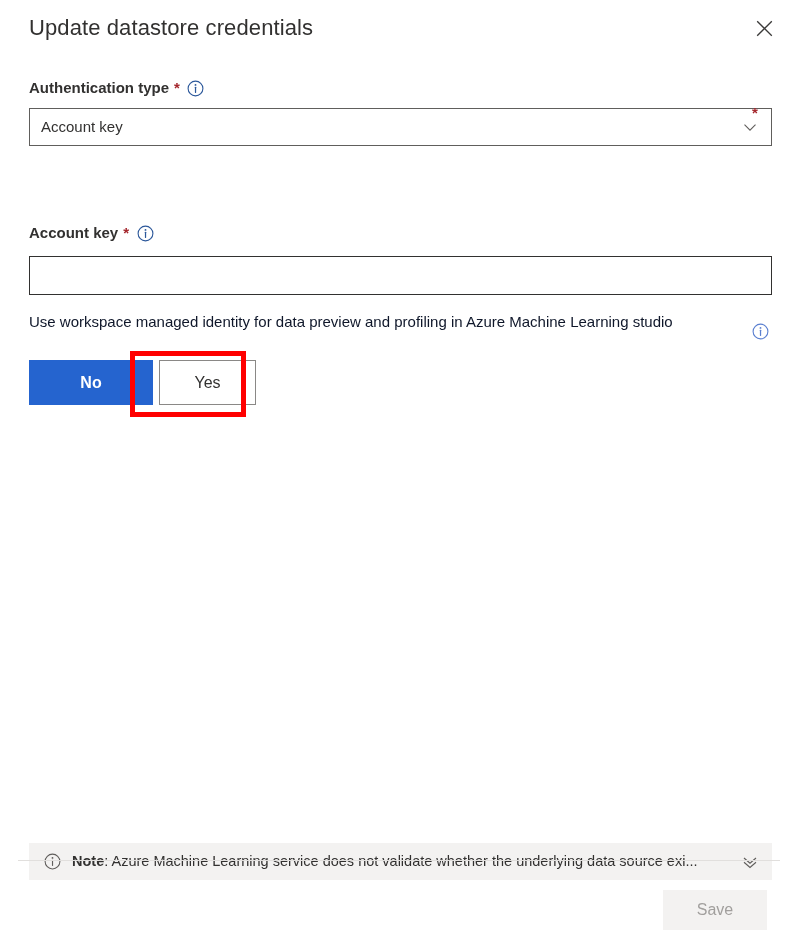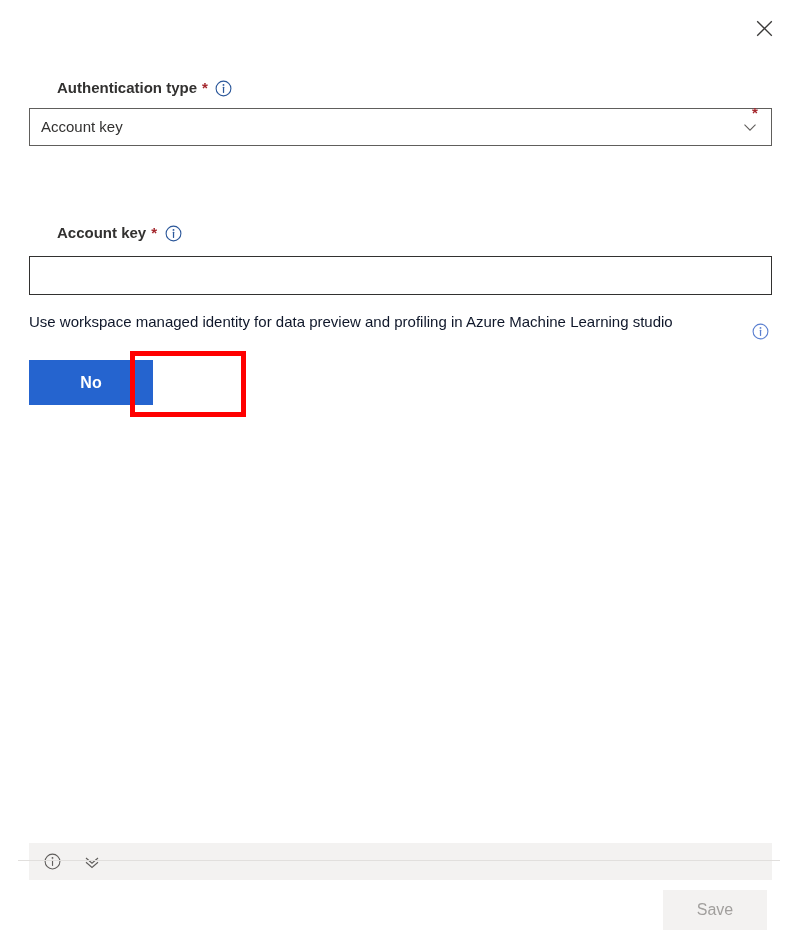--- a/index.html
+++ b/index.html
@@ -66,21 +66,20 @@
   }
 
   .field-label {
     font-size: 15px;
     font-weight: 600;
     line-height: 20px;
     color: #323130;
     display: flex;
     align-items: center;
     gap: 0px;
-    margin-left: 28px;
   }
   .field-label .lbl-text { font-weight: 600; }
   .req-asterisk {
     color: #a4262c;
     font-size: 15px;
     font-weight: 600;
     padding-left: 5px;
     line-height: 20px;
   }
   .info-icon {
@@ -320,20 +319,21 @@
     color: #201f1e;
     cursor: pointer;
   }
 </style>
 </head>
 <body>
 
 <div class="panel">
 
   <div class="panel-header">
+    <div class="panel-title">Update datastore credentials</div>
     <button class="close-button">
       <span>
         <svg width="17" height="17" viewBox="0 0 17 17" aria-hidden="true">
           <path d="M1.2 1.2 L15.8 15.8 M15.8 1.2 L1.2 15.8" stroke="#3b3a39" stroke-width="1.3" fill="none"></path>
         </svg>
       </span>
     </button>
   </div>
 
   <div class="panel-body">
@@ -380,32 +380,34 @@
     <span class="mi-info info-icon">
       <svg width="17" height="17" viewBox="0 0 17 17" aria-hidden="true">
         <circle cx="8.5" cy="8.5" r="7.4" fill="none" stroke="#5a7fd0" stroke-width="1.1"></circle>
         <circle cx="8.5" cy="4.9" r="0.95" fill="#5a7fd0"></circle>
         <rect x="7.9" y="6.8" width="1.25" height="6.1" rx="0.4" fill="#5a7fd0"></rect>
       </svg>
     </span>
 
     <div class="toggle-group">
       <button class="toggle-btn selected">No</button>
+      <button class="toggle-btn unselected">Yes</button>
     </div>
 
     <div class="highlight-box"></div>
 
     <div class="note-bar">
       <span class="note-icon">
         <svg width="17" height="17" viewBox="0 0 17 17" aria-hidden="true">
           <circle cx="8.5" cy="8.5" r="7.4" fill="none" stroke="#605e5c" stroke-width="1.05"></circle>
           <circle cx="8.5" cy="4.9" r="0.9" fill="#605e5c"></circle>
           <rect x="7.95" y="6.8" width="1.15" height="6.1" rx="0.4" fill="#605e5c"></rect>
         </svg>
       </span>
+      <span class="note-text"><b>Note</b><span>: </span><span>Azure Machine Learning service does not validate whether the underlying data source exi...</span></span>
       <span class="note-expand">
         <svg width="18" height="18" viewBox="0 0 18 18" aria-hidden="true">
           <path d="M3 5 L9 10.3 L15 5" stroke="#605e5c" stroke-width="1.15" fill="none"></path>
           <path d="M3 9.2 L9 14.5 L15 9.2" stroke="#605e5c" stroke-width="1.15" fill="none"></path>
         </svg>
       </span>
     </div>
   </div>
 
   <div class="panel-footer">

